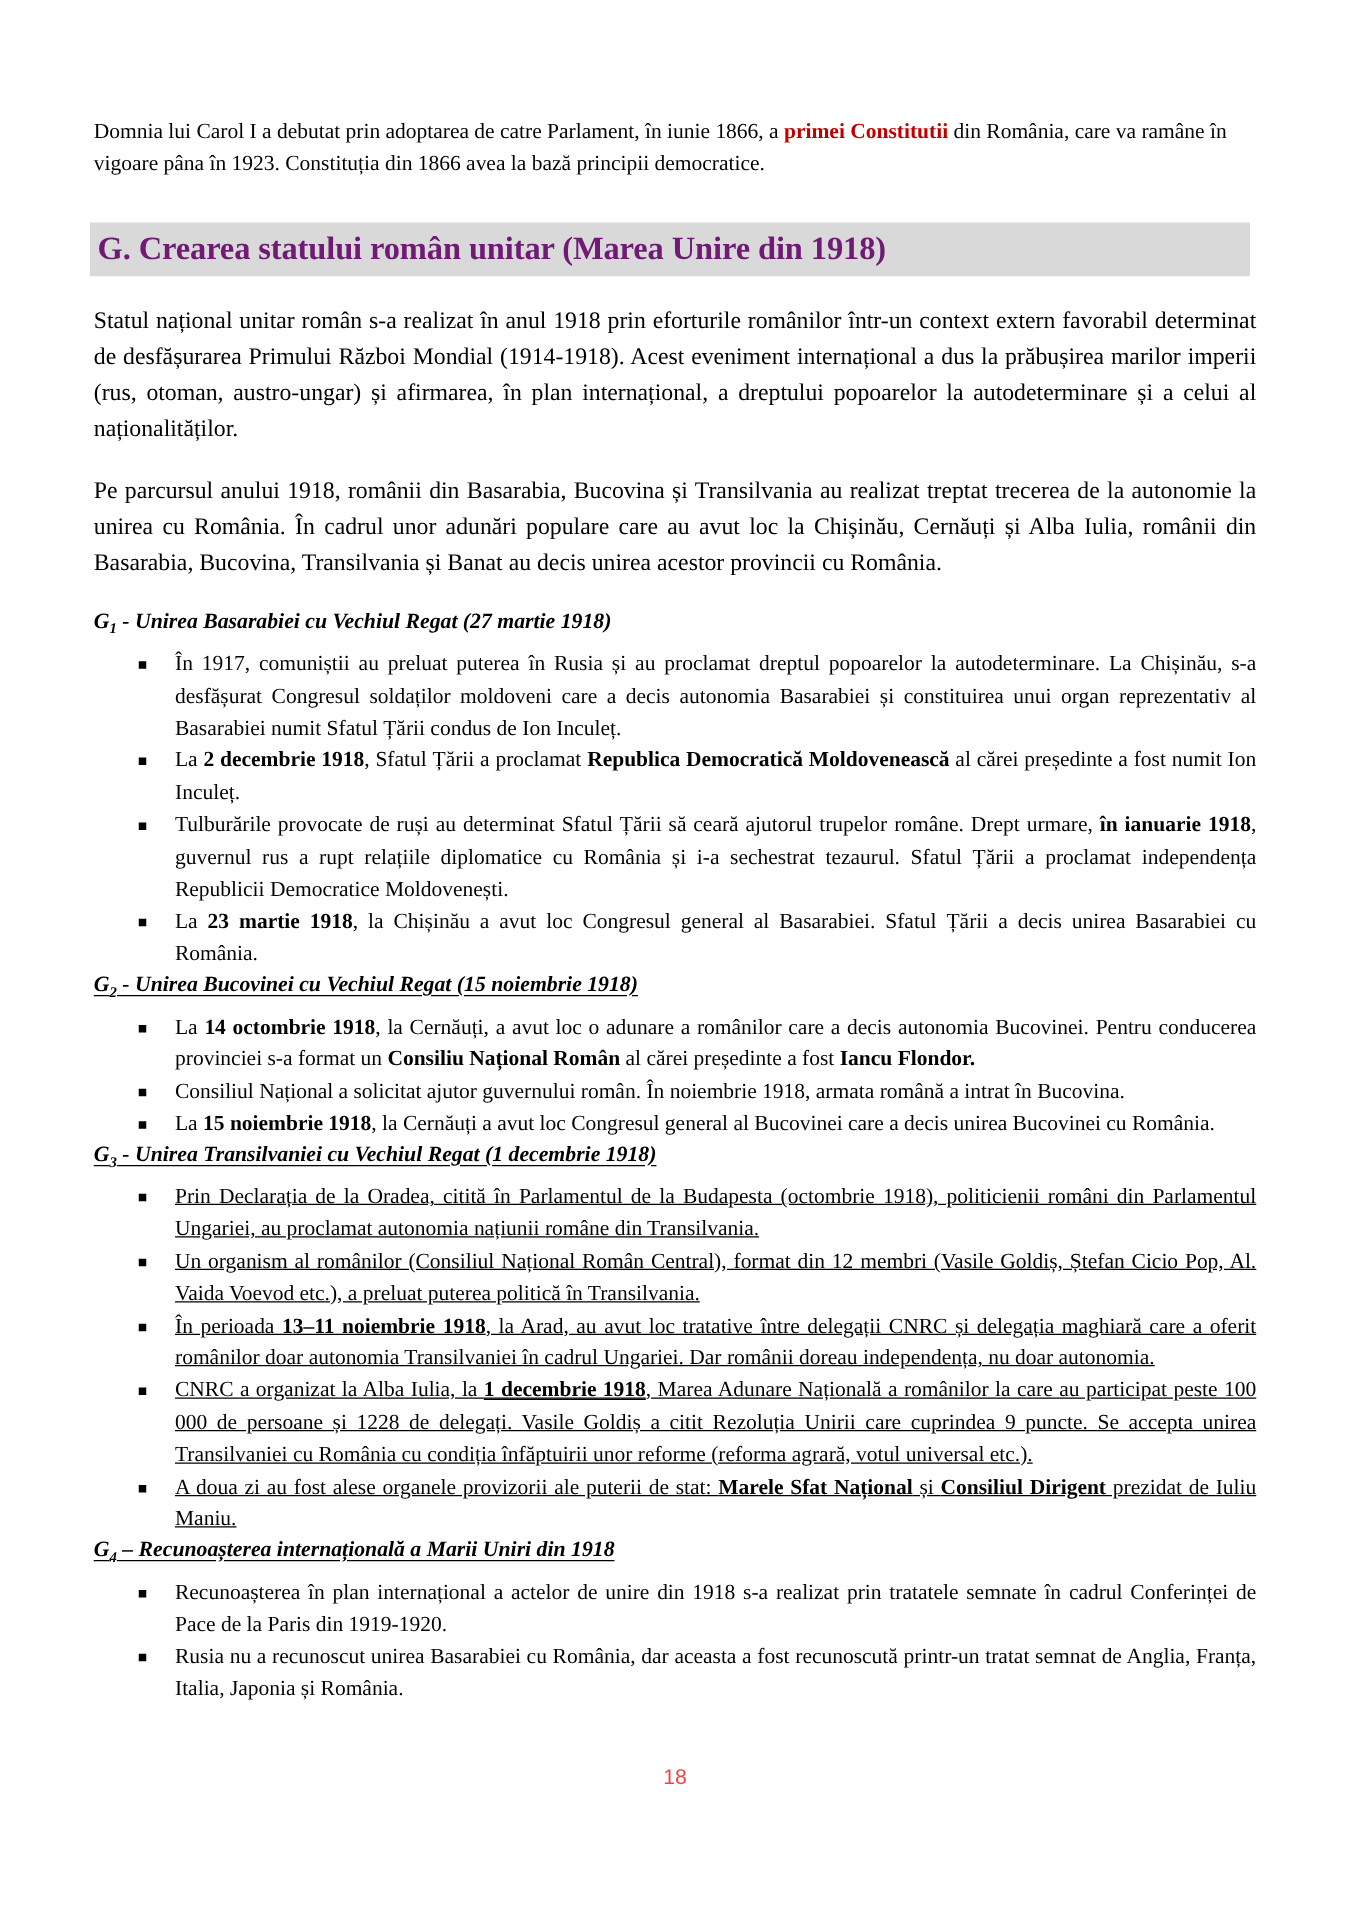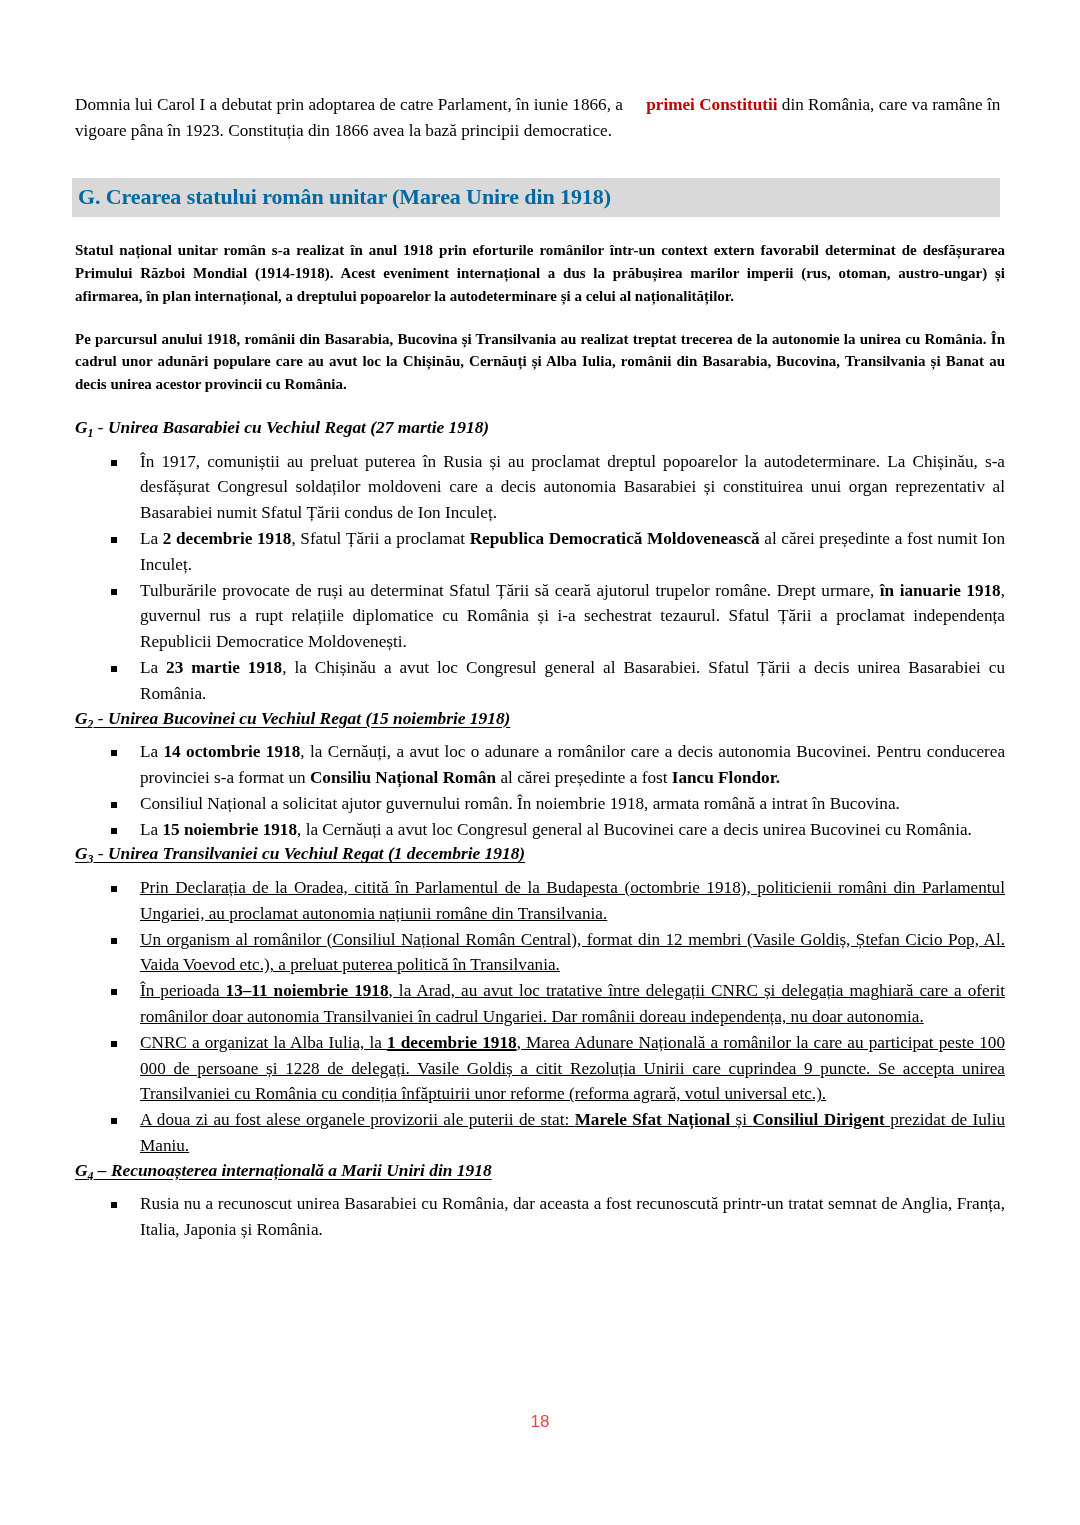--- a/index.html
+++ b/index.html
@@ -32,41 +32,40 @@
   
   .intro {
     font-size: 17.2px;
     line-height: 1.52;
     text-align: left;
     margin: 0 0 34px 0;
   }
   .red-bold {
     color: #c00000;
     font-weight: bold;
-    margin-left: 19px;
   }
 
   
   .band-heading {
     background: #d9d9d9;
-    color: #0369a1;
+    color: #701a75;
     font-weight: bold;
-    font-size: 22px;
+    font-size: 26px;
     line-height: 1.0;
     padding: 8px 0 9px 6px;
     margin: 0 0 22px -3px;
     width: 928px;
     box-sizing: border-box;
     letter-spacing: -0.1px;
   }
 
   
   .lead {
-    font-size: 15px;
-    font-weight: bold;
+    font-size: 19px;
+    font-weight: normal;
     line-height: 1.52;
     text-align: justify;
     margin: 18px 0 20px 0;
   }
 
   
   .sub-heading {
     font-size: 17.4px;
     font-weight: bold;
     line-height: 1.3;
@@ -169,19 +168,20 @@
         <li class="gap-before">Un organism al românilor (Consiliul Național Român Central), format din 12 membri (Vasile Goldiș, Ștefan Cicio Pop, Al. Vaida Voevod etc.), a preluat puterea politică în Transilvania.</li>
         <li>În perioada <b>13–11 noiembrie 1918</b>, la Arad, au avut loc tratative între delegații CNRC și delegația maghiară care a oferit românilor doar autonomia Transilvaniei în cadrul Ungariei. Dar românii doreau independența, nu doar autonomia.</li>
         <li class="gap-before">CNRC a organizat la Alba Iulia, la  <u class="bu">1 decembrie 1918</u>, Marea Adunare Națională a românilor la care au participat peste 100 000 de persoane și 1228 de delegați.  Vasile Goldiș a citit Rezoluția Unirii care cuprindea 9 puncte. Se accepta unirea Transilvaniei cu România cu condiția înfăptuirii unor reforme (reforma agrară, votul universal etc.).</li>
         <li>A doua zi au fost alese organele provizorii ale puterii de stat: <b>Marele Sfat Național</b>  și <b>Consiliul Dirigent</b> prezidat de Iuliu Maniu.</li>
       </ul>
 
     <div class="sub-heading-wrap">
       <span class="sub-heading underlined"><span>G</span><sub>4</sub><span> – Recunoașterea internațională a Marii Uniri din 1918</span></span>
     </div>
     <ul class="bullets">
+        <li>Recunoașterea în plan internațional a  actelor de unire din 1918   s-a realizat prin tratatele semnate în cadrul Conferinței de Pace de la Paris din 1919-1920.</li>
         <li>Rusia nu a recunoscut unirea Basarabiei cu România, dar aceasta a fost recunoscută  printr-un tratat semnat de Anglia, Franța, Italia, Japonia și România.</li>
       </ul>
 
   </div>
 
   <div class="page-number">18</div>
 </div>
 
 </body></html>

